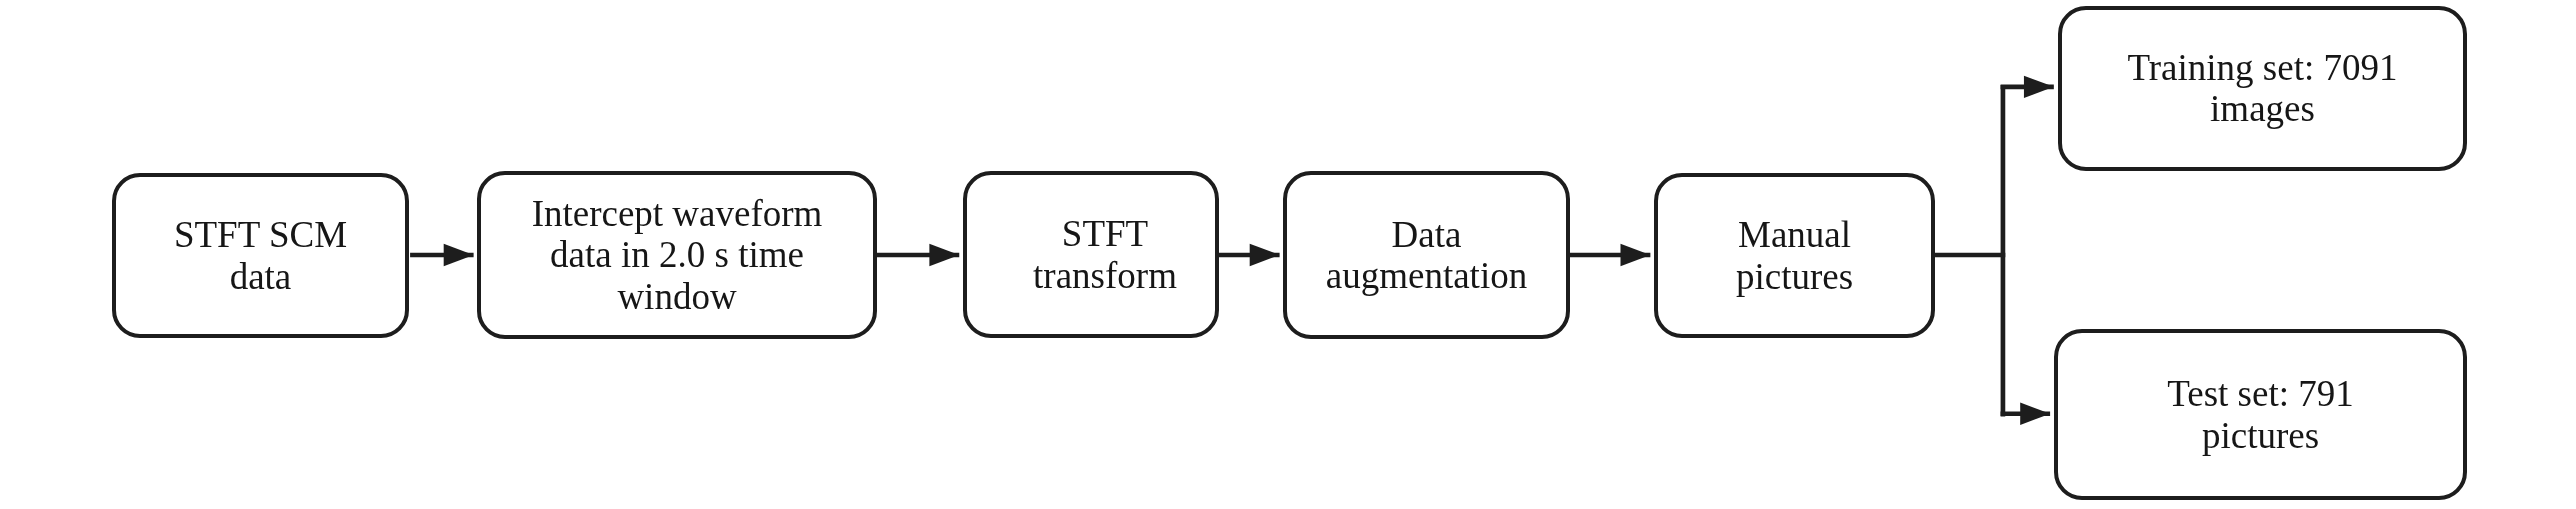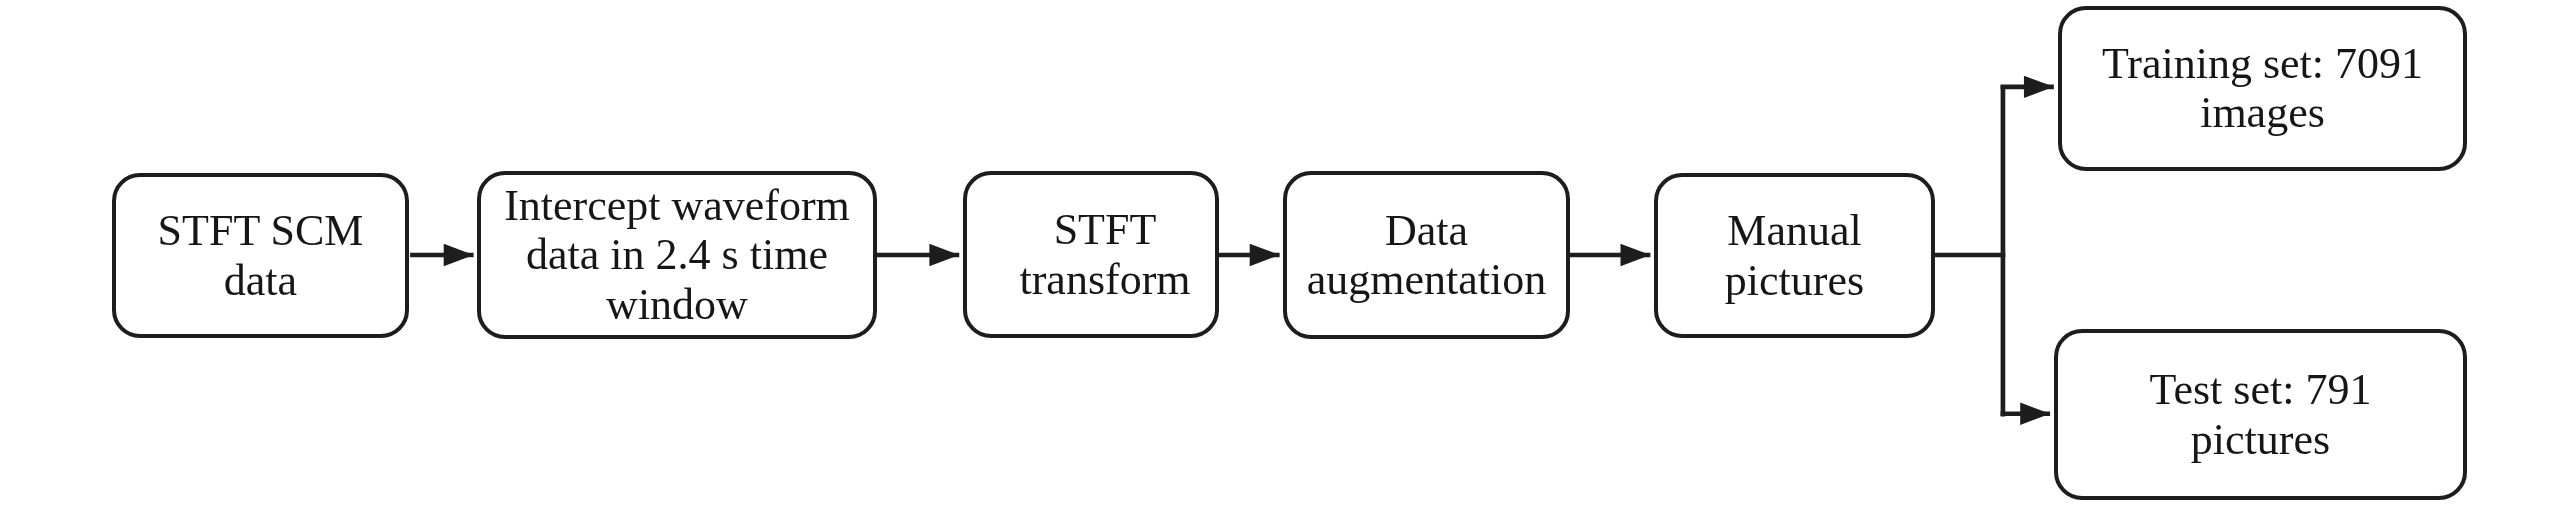--- a/index.html
+++ b/index.html
@@ -21,21 +21,21 @@
     background: #ffffff;
     border: 4.7px solid #1d1d1d;
     border-radius: 28px;
     display: flex;
     align-items: center;
     justify-content: center;
     text-align: center;
     z-index: 2;
   }
   .flow-node .label {
-    font-size: 44px;
+    font-size: 37px;
     line-height: 1.12;
     color: #161616;
     white-space: pre-line;
     padding: 0 5.6px;
   }
   .connector-layer {
     position: absolute;
     left: 0;
     top: 0;
     width: 2576px;
@@ -74,21 +74,21 @@
     </g>
   </svg>
 
   <div class="flow-node" id="node-cses">
     <span class="label">STFT SCM
 data</span>
   </div>
 
   <div class="flow-node" id="node-intercept">
     <span class="label">Intercept waveform
-data in 2.4 s time
+data in 2.0 s time
 window</span>
   </div>
 
   <div class="flow-node" id="node-stft">
     <span class="label">STFT
 transform</span>
   </div>
 
   <div class="flow-node" id="node-augment">
     <span class="label">Data

